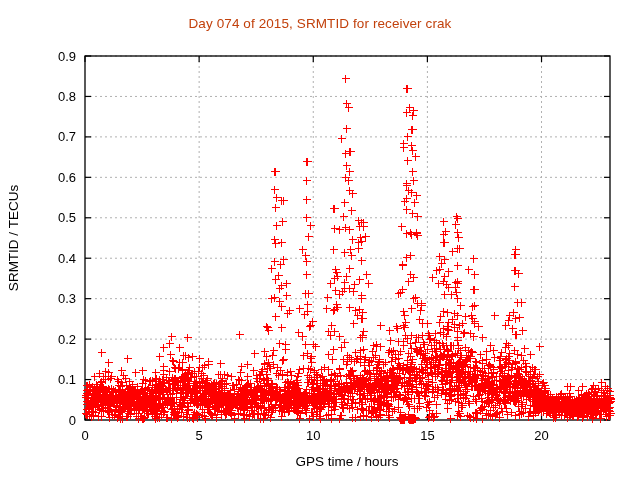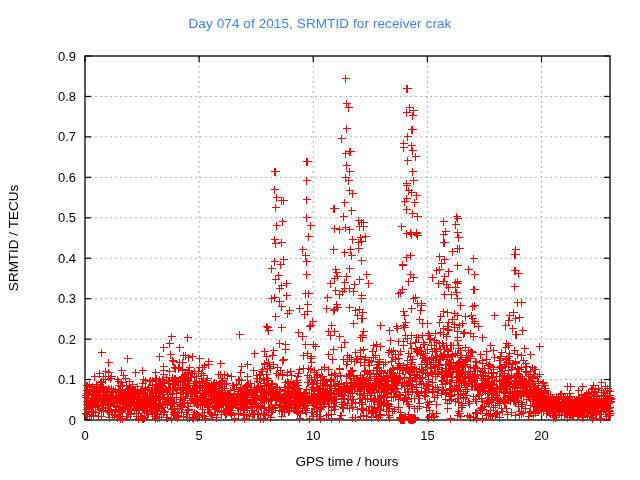--- a/index.html
+++ b/index.html
@@ -15,21 +15,21 @@
     font-family: "Liberation Sans", sans-serif;
     overflow: hidden;
   }
   #chart-title {
     position: absolute;
     left: 0;
     top: 16px;
     width: 640px;
     text-align: center;
     font-size: 13.5px;
-    color: #3b82f6;
+    color: #c2410c;
     letter-spacing: 0.1px;
   }
   #plot-svg {
     position: absolute;
     left: 0;
     top: 0;
   }
   .tick-label {
     font-family: "Liberation Sans", sans-serif;
     font-size: 13px;

